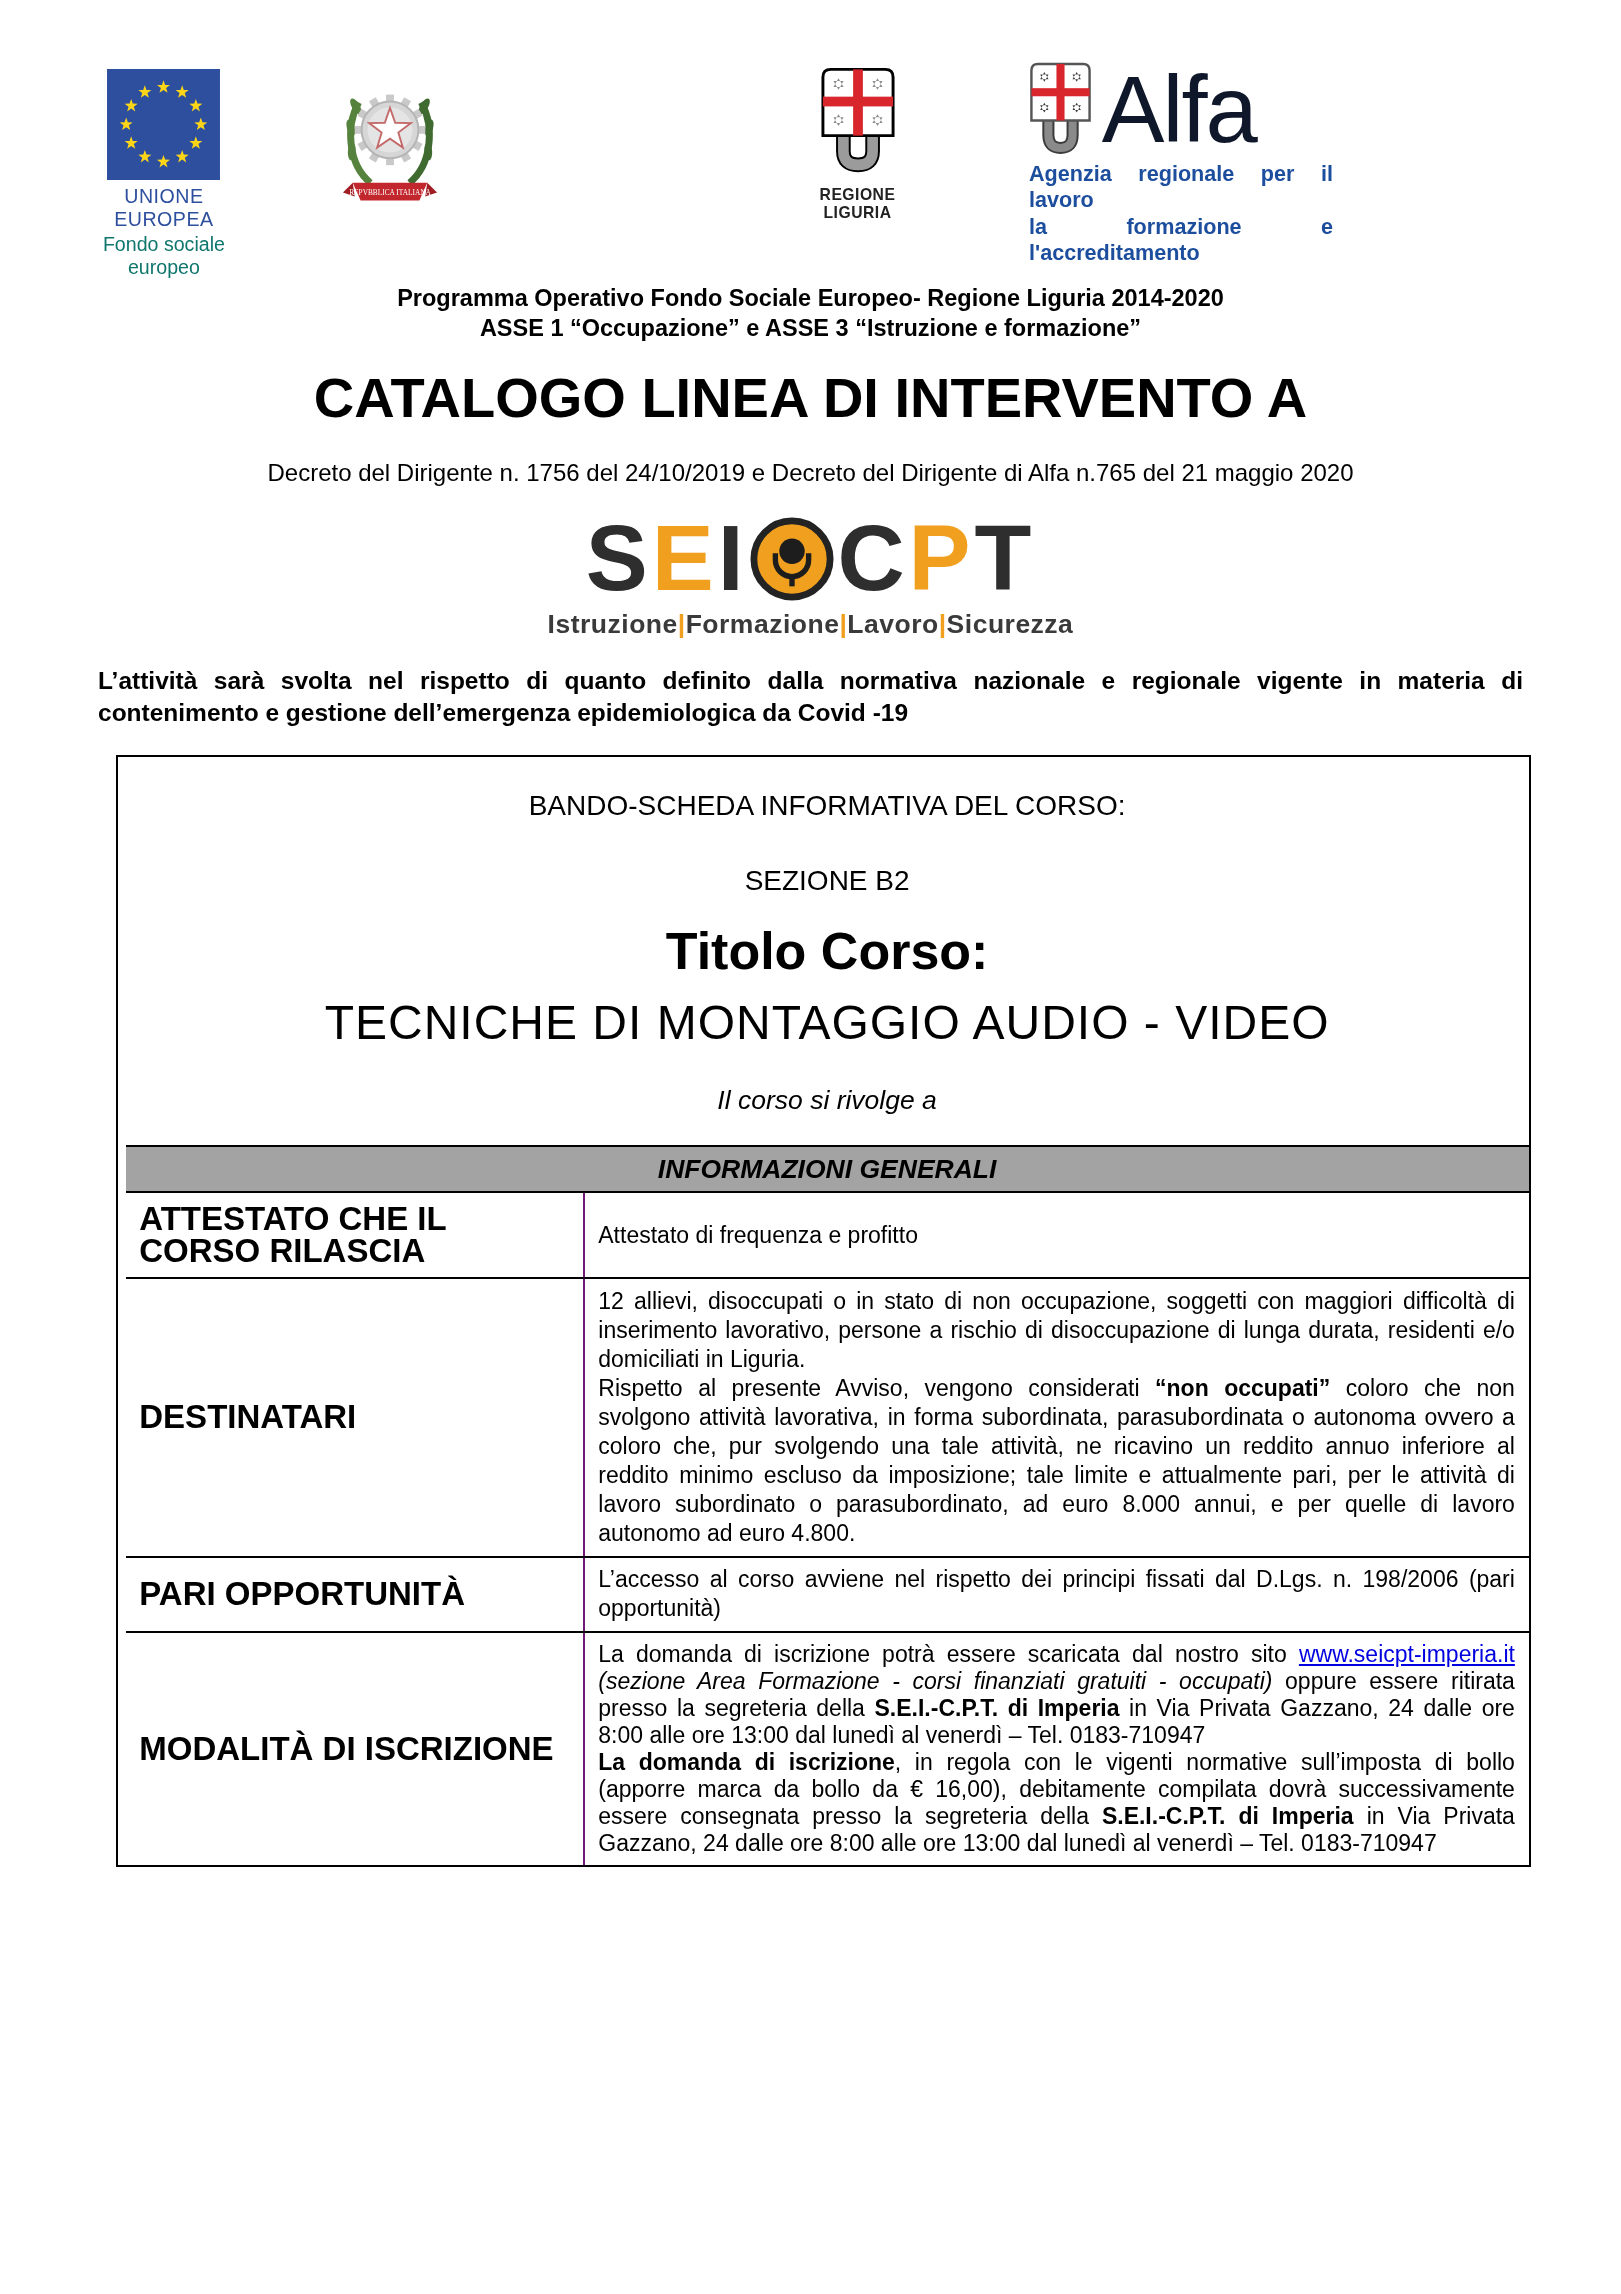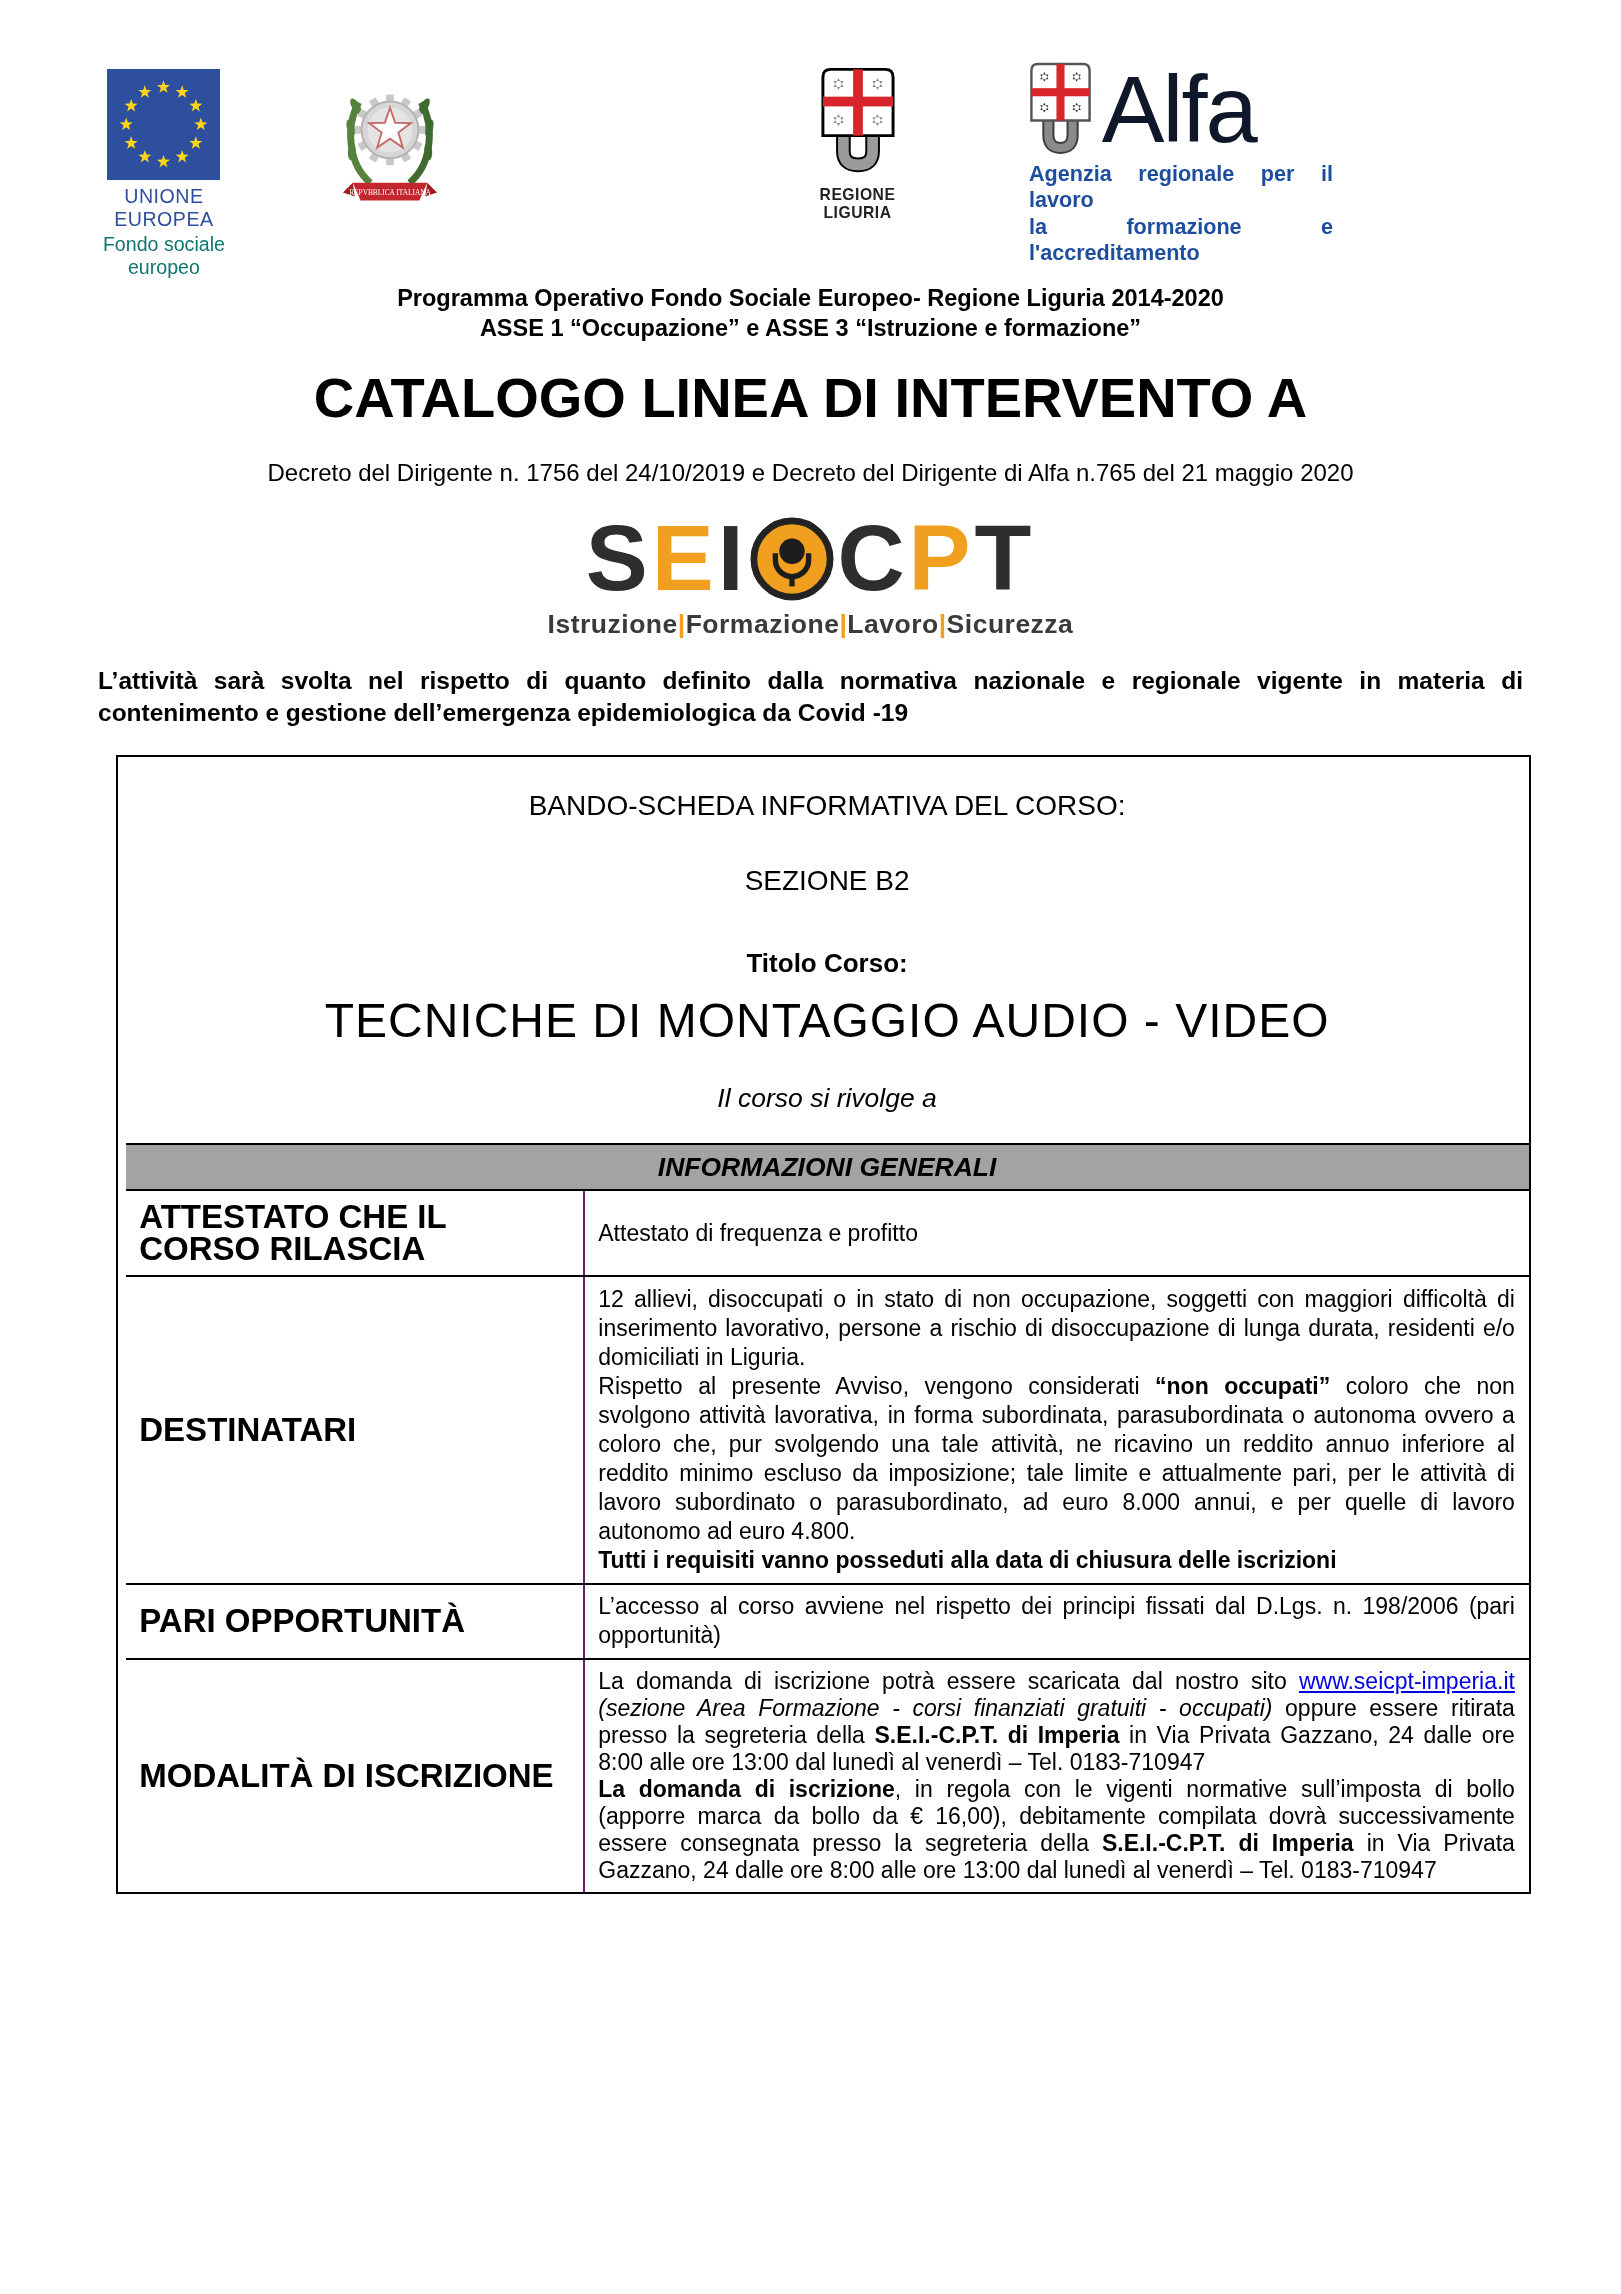--- a/index.html
+++ b/index.html
@@ -37,21 +37,21 @@
   .seicpt-tag .or{color:#f0a01e;font-weight:bold;}
 
   
   .covid{font-size:24.5px;font-weight:bold;text-align:justify;line-height:32px;margin:25.5px 0 0 0;}
 
   
   .bigbox{margin-top:25.5px;margin-left:17.6px;width:1403px;border:2.9px solid #000;padding-left:8px;}
   .bb-head{text-align:center;padding:33px 29px 29px 29px;}
   .bb-line1{font-size:28px;}
   .bb-line2{font-size:28px;margin-top:43px;}
-  .bb-title{font-size:26px;font-weight:bold;margin-top:51px;}
+  .bb-title{font-size:52px;font-weight:bold;margin-top:24px;}
   .bb-course{font-size:48px;margin-top:13.7px;letter-spacing:1px;}
   .bb-it{font-size:26.5px;font-style:italic;margin-top:35px;}
   .bb-aud{font-size:26.5px;line-height:34px;margin-top:3.9px;}
   .banner{background:#a3a3a3;border-top:2px solid #000;border-bottom:2px solid #000;
           font-size:26.5px;font-weight:bold;font-style:italic;text-align:center;padding:6.9px 0;}
   .trow{display:flex;}
   .trow + .trow{border-top:2.9px solid #000;}
   .tlabel{width:459px;flex:0 0 459px;border-right:2px solid #701a75;
           font-size:33px;font-weight:bold;line-height:32px;
           display:flex;flex-direction:column;justify-content:center;
@@ -219,21 +219,20 @@
       <div class="tval">
           <p><span class="">Attestato di frequenza e profitto</span></p>
         </div>
     </div>
 
     <div class="trow">
       <div class="tlabel">DESTINATARI</div>
       <div class="tval">
           <p><span class="">12 allievi, disoccupati o in stato di non occupazione, soggetti con maggiori difficoltà di inserimento lavorativo, persone a rischio di disoccupazione di lunga durata, residenti e/o domiciliati in Liguria.</span></p>
           <p><span class="">Rispetto al presente Avviso, vengono considerati </span><span class="b ">“non occupati”</span><span class=""> coloro che non svolgono attività lavorativa, in forma subordinata, parasubordinata o autonoma ovvero a coloro che, pur svolgendo una tale attività, ne ricavino un reddito annuo inferiore al reddito minimo escluso da imposizione; tale limite e attualmente pari, per le attività di lavoro subordinato o parasubordinato, ad euro 8.000 annui, e per quelle di lavoro autonomo ad euro 4.800.</span></p>
-          <p><span class="b ">Tutti i requisiti vanno posseduti alla data di chiusura delle iscrizioni</span></p>
         </div>
     </div>
 
     <div class="trow">
       <div class="tlabel">PARI OPPORTUNITÀ</div>
       <div class="tval">
           <p><span class="">L’accesso al corso avviene nel rispetto dei principi fissati dal D.Lgs. n. 198/2006 (pari opportunità)</span></p>
         </div>
     </div>
 

